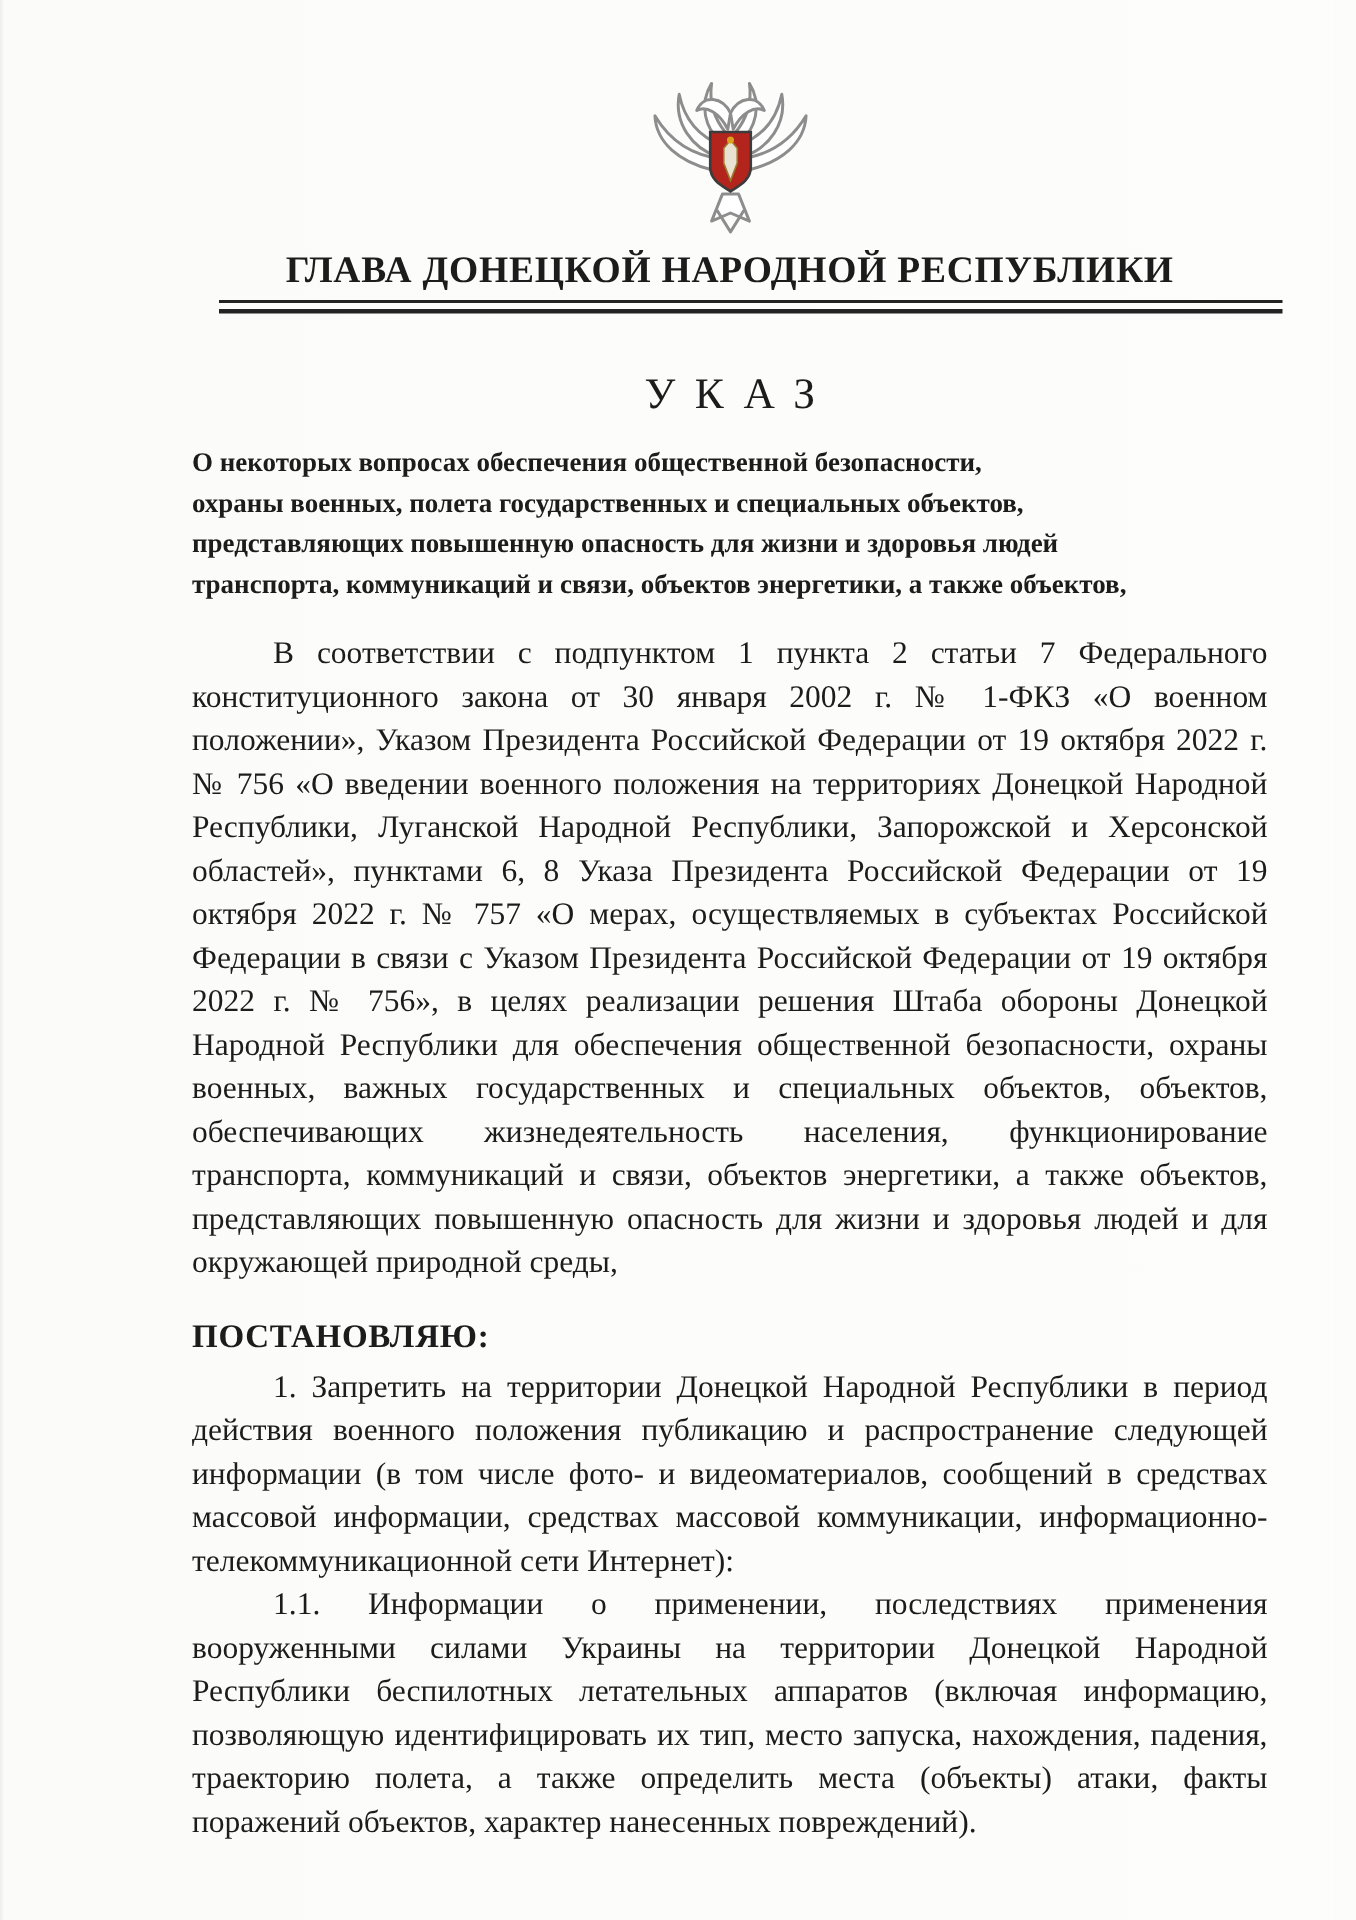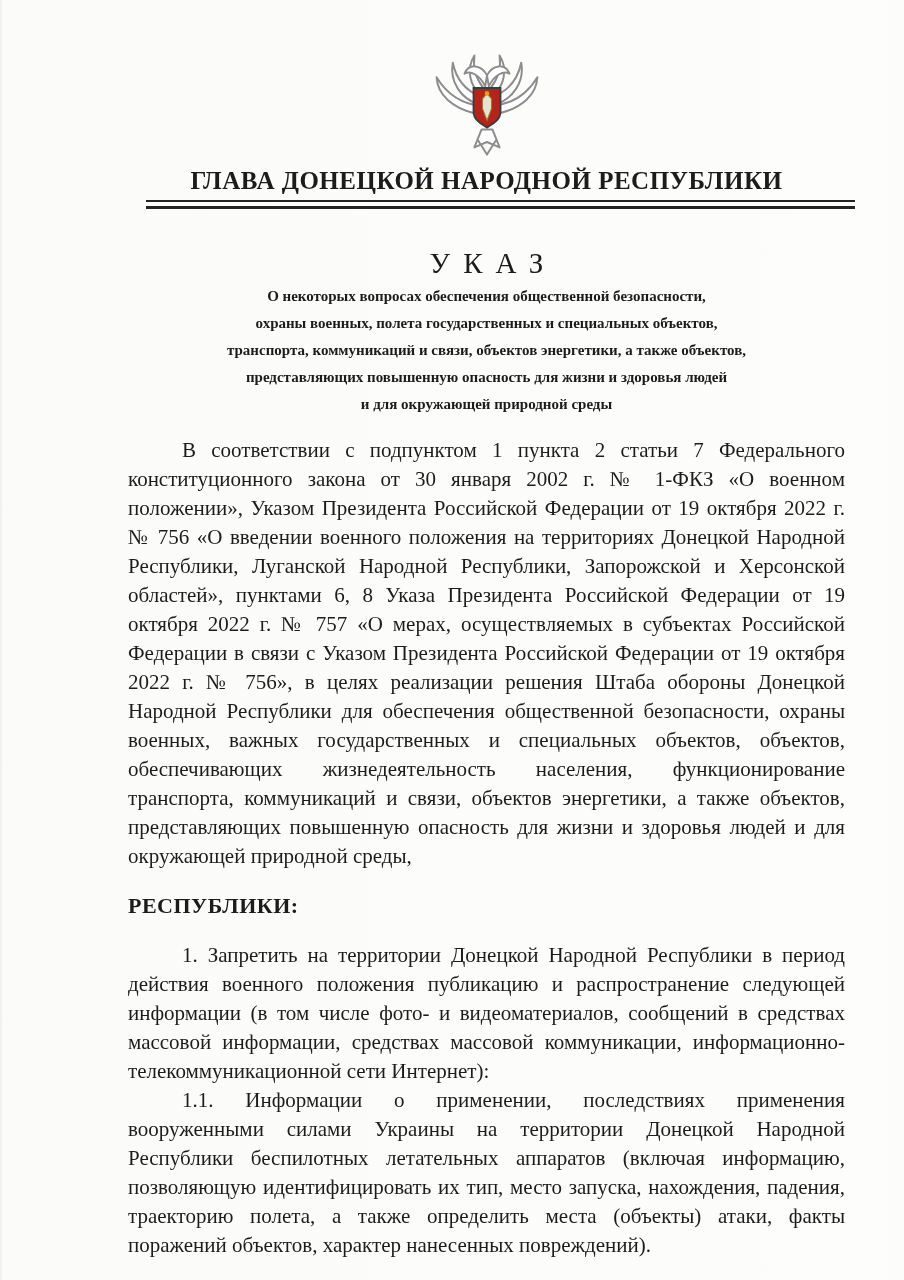--- a/index.html
+++ b/index.html
@@ -36,43 +36,42 @@
   .doc-type {
     margin-top: 38px;
     text-align: center;
     font-weight: normal;
     font-size: 29px;
     line-height: 32px;
     letter-spacing: 0.45em;
     text-indent: 0.45em;
   }
   .subject {
-    margin-top: 4px;
-    text-align: center;
+    margin-top: 16px;
     font-weight: bold;
-    font-size: 15px;
+    font-size: 18px;
     line-height: 27px;
   }
   .subject > div { white-space: nowrap; }
   .para {
     margin: 0;
     font-size: 21px;
     line-height: 29px;
     text-align: justify;
   }
   .indent { text-indent: 54px; }
   .preamble { margin-top: 18px; }
   .resolve {
     margin-top: 20px;
     font-weight: bold;
     font-size: 22px;
     line-height: 30px;
     letter-spacing: 0.5px;
   }
-  .item-first { margin-top: 20px; }
+  .item-first { margin-top: 4px; }
 </style>
 </head>
 <body>
 
 <div class="page">
 
   <div class="emblem-wrap">
     <svg viewBox="0 0 140 124" width="126" height="112" xmlns="http://www.w3.org/2000/svg">
       <g fill="#ffffff" stroke="var(--eagle-gray,#8d8d8d)" stroke-width="2.2" stroke-linejoin="round">
 
@@ -100,26 +99,25 @@
 
   <div class="org-title">ГЛАВА ДОНЕЦКОЙ НАРОДНОЙ РЕСПУБЛИКИ</div>
 
   <div class="double-rule"></div>
 
   <div class="doc-type">УКАЗ</div>
 
   <div class="subject">
     <div>О некоторых вопросах обеспечения общественной безопасности,</div>
     <div>охраны военных, полета государственных и специальных объектов,</div>
+    <div>представляющих повышенную опасность для жизни и здоровья людей</div>
     <div>транспорта, коммуникаций и связи, объектов энергетики, а также объектов,</div>
-    <div>представляющих повышенную опасность для жизни и здоровья людей</div>
-    <div>и для окружающей природной среды</div>
   </div>
 
   <p class="para indent preamble">В соответствии с подпунктом 1 пункта 2 статьи 7 Федерального конституционного закона от 30 января 2002 г. №&nbsp;1-ФКЗ «О военном положении», Указом Президента Российской Федерации от 19 октября 2022 г. №&nbsp;756 «О введении военного положения на территориях Донецкой Народной Республики, Луганской Народной Республики, Запорожской и Херсонской областей», пунктами 6, 8 Указа Президента Российской Федерации от 19 октября 2022 г. №&nbsp;757 «О мерах, осуществляемых в субъектах Российской Федерации в связи с Указом Президента Российской Федерации от 19 октября 2022 г. №&nbsp;756», в целях реализации решения Штаба обороны Донецкой Народной Республики для обеспечения общественной безопасности, охраны военных, важных государственных и специальных объектов, объектов, обеспечивающих жизнедеятельность населения, функционирование транспорта, коммуникаций и связи, объектов энергетики, а также объектов, представляющих повышенную опасность для жизни и здоровья людей и для окружающей природной среды,</p>
 
-  <div class="resolve">РЕСПУБЛИКИ:</div>
+  <div class="resolve">ПОСТАНОВЛЯЮ:</div>
 
   <p class="para indent item-first">1.&nbsp;Запретить на территории Донецкой Народной Республики в период действия военного положения публикацию и распространение следующей информации (в том числе фото- и видеоматериалов, сообщений в средствах массовой информации, средствах массовой коммуникации, информационно-телекоммуникационной сети Интернет):</p>
 
   <p class="para indent">1.1.&nbsp;Информации о применении, последствиях применения вооруженными силами Украины на территории Донецкой Народной Республики беспилотных летательных аппаратов (включая информацию, позволяющую идентифицировать их тип, место запуска, нахождения, падения, траекторию полета, а также определить места (объекты) атаки, факты поражений объектов, характер нанесенных повреждений).</p>
 
 </div>
 
 </body></html>

